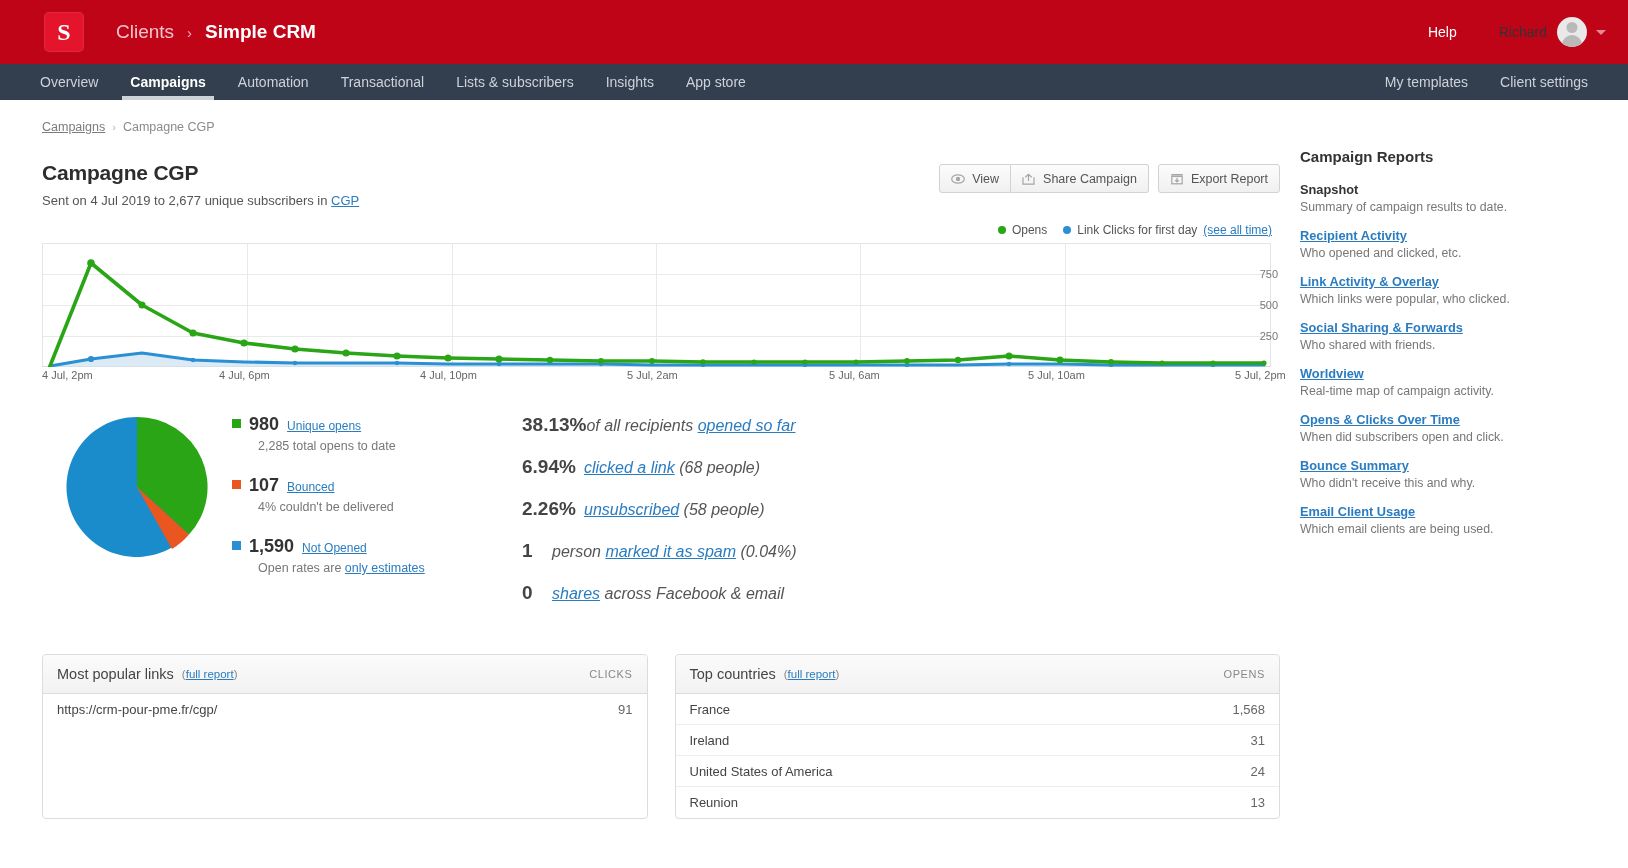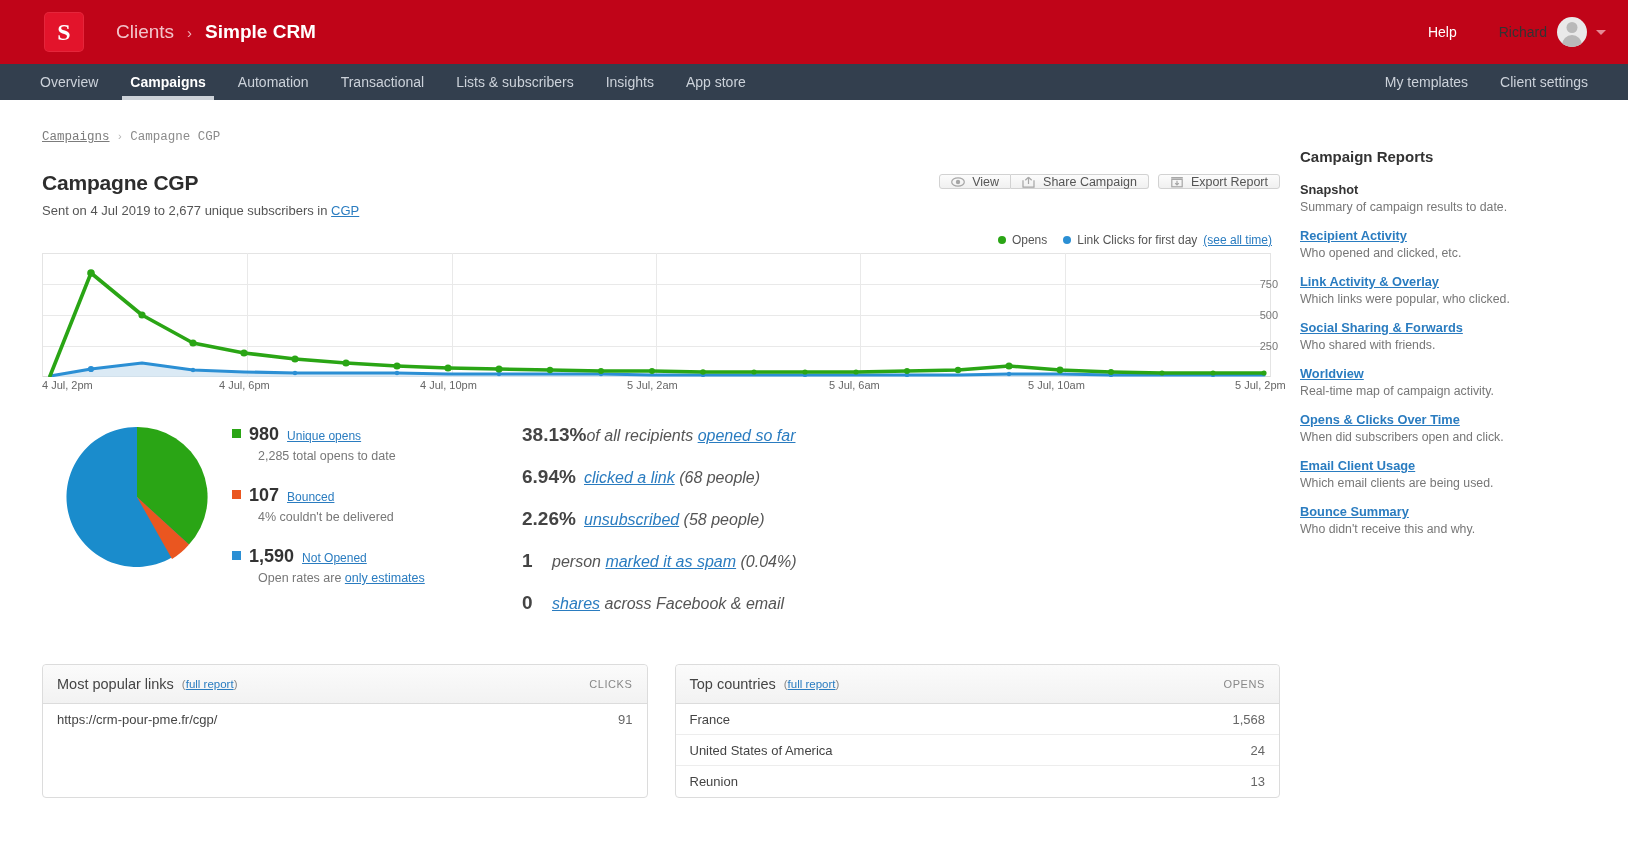--- a/index.html
+++ b/index.html
@@ -67,32 +67,32 @@
   .nav-item.active { color: #fff; font-weight: bold; }
   .nav-item.active::after {
     content: ""; position: absolute; left: 8px; right: 8px; bottom: 0;
     height: 4px; background: #cdd2d8;
   }
 
   
   .page { display: flex; }
   .main-col { width: 1300px; padding-left: 42px; padding-right: 20px; }
 
-  .breadcrumb2 { margin-top: 30px; font-size: 12.5px; color: #8b8b8b; font-family: Liberation Mono, monospace; }
+  .breadcrumb2 { margin-top: 20px; font-size: 12.5px; color: #8b8b8b; }
   .breadcrumb2 a { color: #7c7c7c; text-decoration: underline; }
   .breadcrumb2 .sep { margin: 0 7px; color: #b5b5b5; font-size: 11px; }
 
   .title-row { display: flex; align-items: flex-start; margin-top: 27px; }
   .camp-title { font-size: 21px; font-weight: bold; color: #2d2d2d; letter-spacing: -0.2px; }
   .camp-sub { margin-top: 8px; font-size: 13px; color: #555; }
   .camp-sub a { color: #2a7cc0; }
   .btn-group { margin-left: auto; display: flex; align-items: center; gap: 9px; margin-top: 3px; }
   .btn {
     display: flex; align-items: center; gap: 7px;
-    height: 15px; padding: 0 11px;
+    height: 29px; padding: 0 11px;
     background: linear-gradient(#fcfcfc, #f0f0f0);
     border: 1px solid #d2d2d2; border-radius: 3px;
     font-size: 12.5px; color: #555; cursor: pointer;
   }
   .btn-split { display: flex; }
   .btn-split .btn { border-radius: 0; border-left: none; }
   .btn-split .btn:first-child { border-radius: 3px 0 0 3px; border-left: 1px solid #d2d2d2; }
   .btn-split .btn:last-child { border-radius: 0 3px 3px 0; }
   .ico { width: 14px; height: 12px; display: inline-block; position: relative; opacity: .55; }
   .ico svg { display: block; }
@@ -425,20 +425,24 @@
         <div class="tbl-head">
           <span class="tbl-title">Top countries</span>
           <span class="tbl-full">(<a href="#">full report</a>)</span>
           <span class="tbl-col">OPENS</span>
         </div>
         <div class="tbl-row">
           <span>France</span>
           <span class="val">1,568</span>
         </div>
         <div class="tbl-row">
+          <span>Ireland</span>
+          <span class="val">31</span>
+        </div>
+        <div class="tbl-row">
           <span>United States of America</span>
           <span class="val">24</span>
         </div>
         <div class="tbl-row">
           <span>Reunion</span>
           <span class="val">13</span>
         </div>
       </div>
     </div>
   </div>
@@ -464,21 +468,21 @@
     </div>
     <div class="side-item">
       <a href="#" class="st link">Worldview</a>
       <div class="sd">Real-time map of campaign activity.</div>
     </div>
     <div class="side-item">
       <a href="#" class="st link">Opens &amp; Clicks Over Time</a>
       <div class="sd">When did subscribers open and click.</div>
     </div>
     <div class="side-item">
+      <a href="#" class="st link">Bounce Summary</a>
+      <div class="sd">Who didn't receive this and why.</div>
+    </div>
+    <div class="side-item">
       <a href="#" class="st link">Email Client Usage</a>
       <div class="sd">Which email clients are being used.</div>
     </div>
-    <div class="side-item">
-      <a href="#" class="st link">Bounce Summary</a>
-      <div class="sd">Who didn't receive this and why.</div>
-    </div>
   </div>
 </div>
 
 </body></html>

